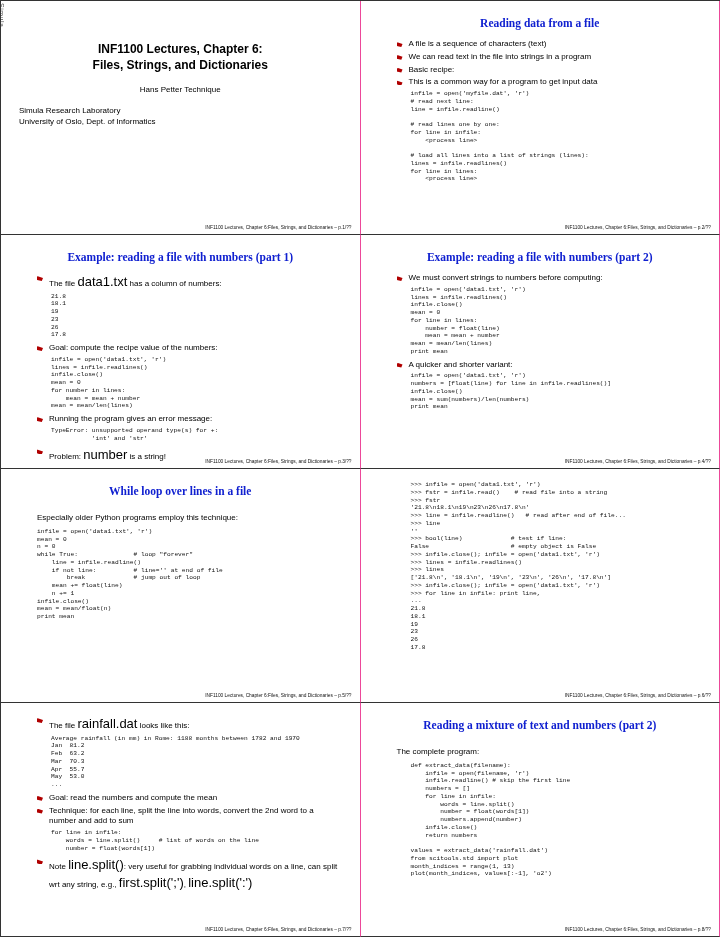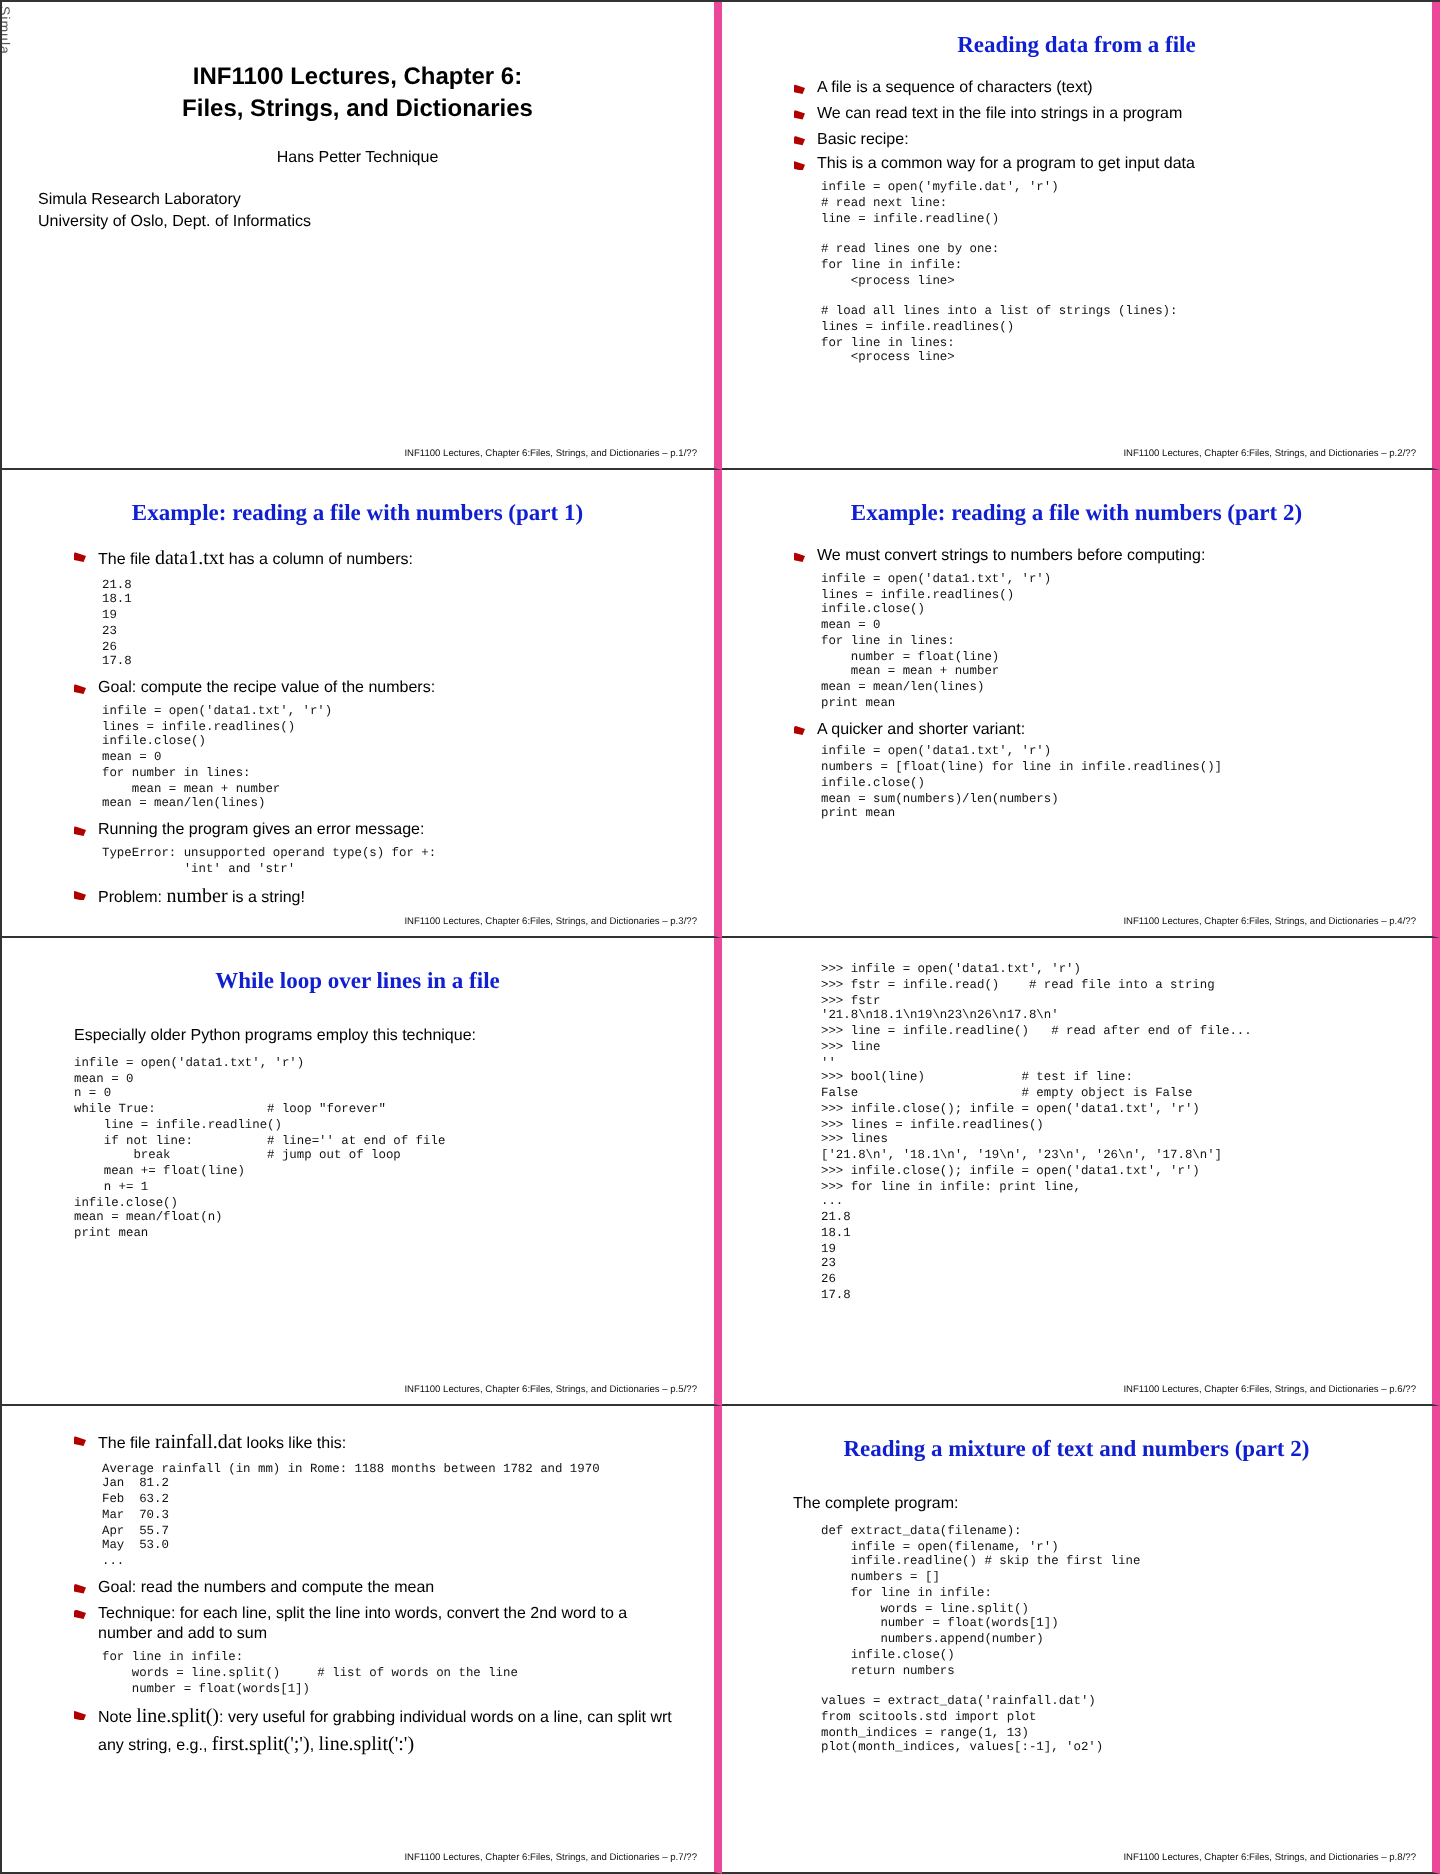--- a/index.html
+++ b/index.html
@@ -16,21 +16,21 @@
     background: #fff;
   }
   .grid {
     display: grid;
     grid-template-columns: 1fr 1fr;
     grid-template-rows: repeat(4, 234px);
     border-left: 1px solid #333;
     border-top: 1px solid #333;
   }
   .slide {
-    border-right: 4px solid #ec4899;
+    border-right: 1px solid #ec4899;
     border-bottom: 1px solid #333;
     position: relative;
     padding: 10px 18px 14px 18px;
     box-sizing: border-box;
     overflow: hidden;
   }
   .watermark {
     position: absolute;
     top: 2px;
     left: 4px;
@@ -39,21 +39,21 @@
     transform: rotate(90deg);
     transform-origin: left top;
     letter-spacing: 0.5px;
     white-space: nowrap;
   }
   .title-center {
     text-align: center;
     font-weight: bold;
     font-size: 12px;
     line-height: 1.3;
-    margin-top: 20px;
+    margin-top: 31px;
   }
   .author {
     text-align: center;
     font-size: 8px;
     margin-top: 12px;
   }
   .affil {
     font-size: 8px;
     margin-top: 12px;
     line-height: 1.35;
@@ -101,22 +101,22 @@
   }
   pre.code-tight {
     font-family: "Courier New", monospace;
     font-size: 6.2px;
     line-height: 1.25;
     margin: 2px 0 4px 18px;
     white-space: pre;
     color: #111;
   }
   code.inline {
-    font-family: Liberation Serif, serif;
-    font-size: 10px;
+    font-family: Liberation Sans, sans-serif;
+    font-size: 13px;
   }
   .footer {
     position: absolute;
     bottom: 4px;
     right: 8px;
     font-size: 4.8px;
     color: #111;
   }
   .intro-text {
     margin: 16px 0 4px 18px;

